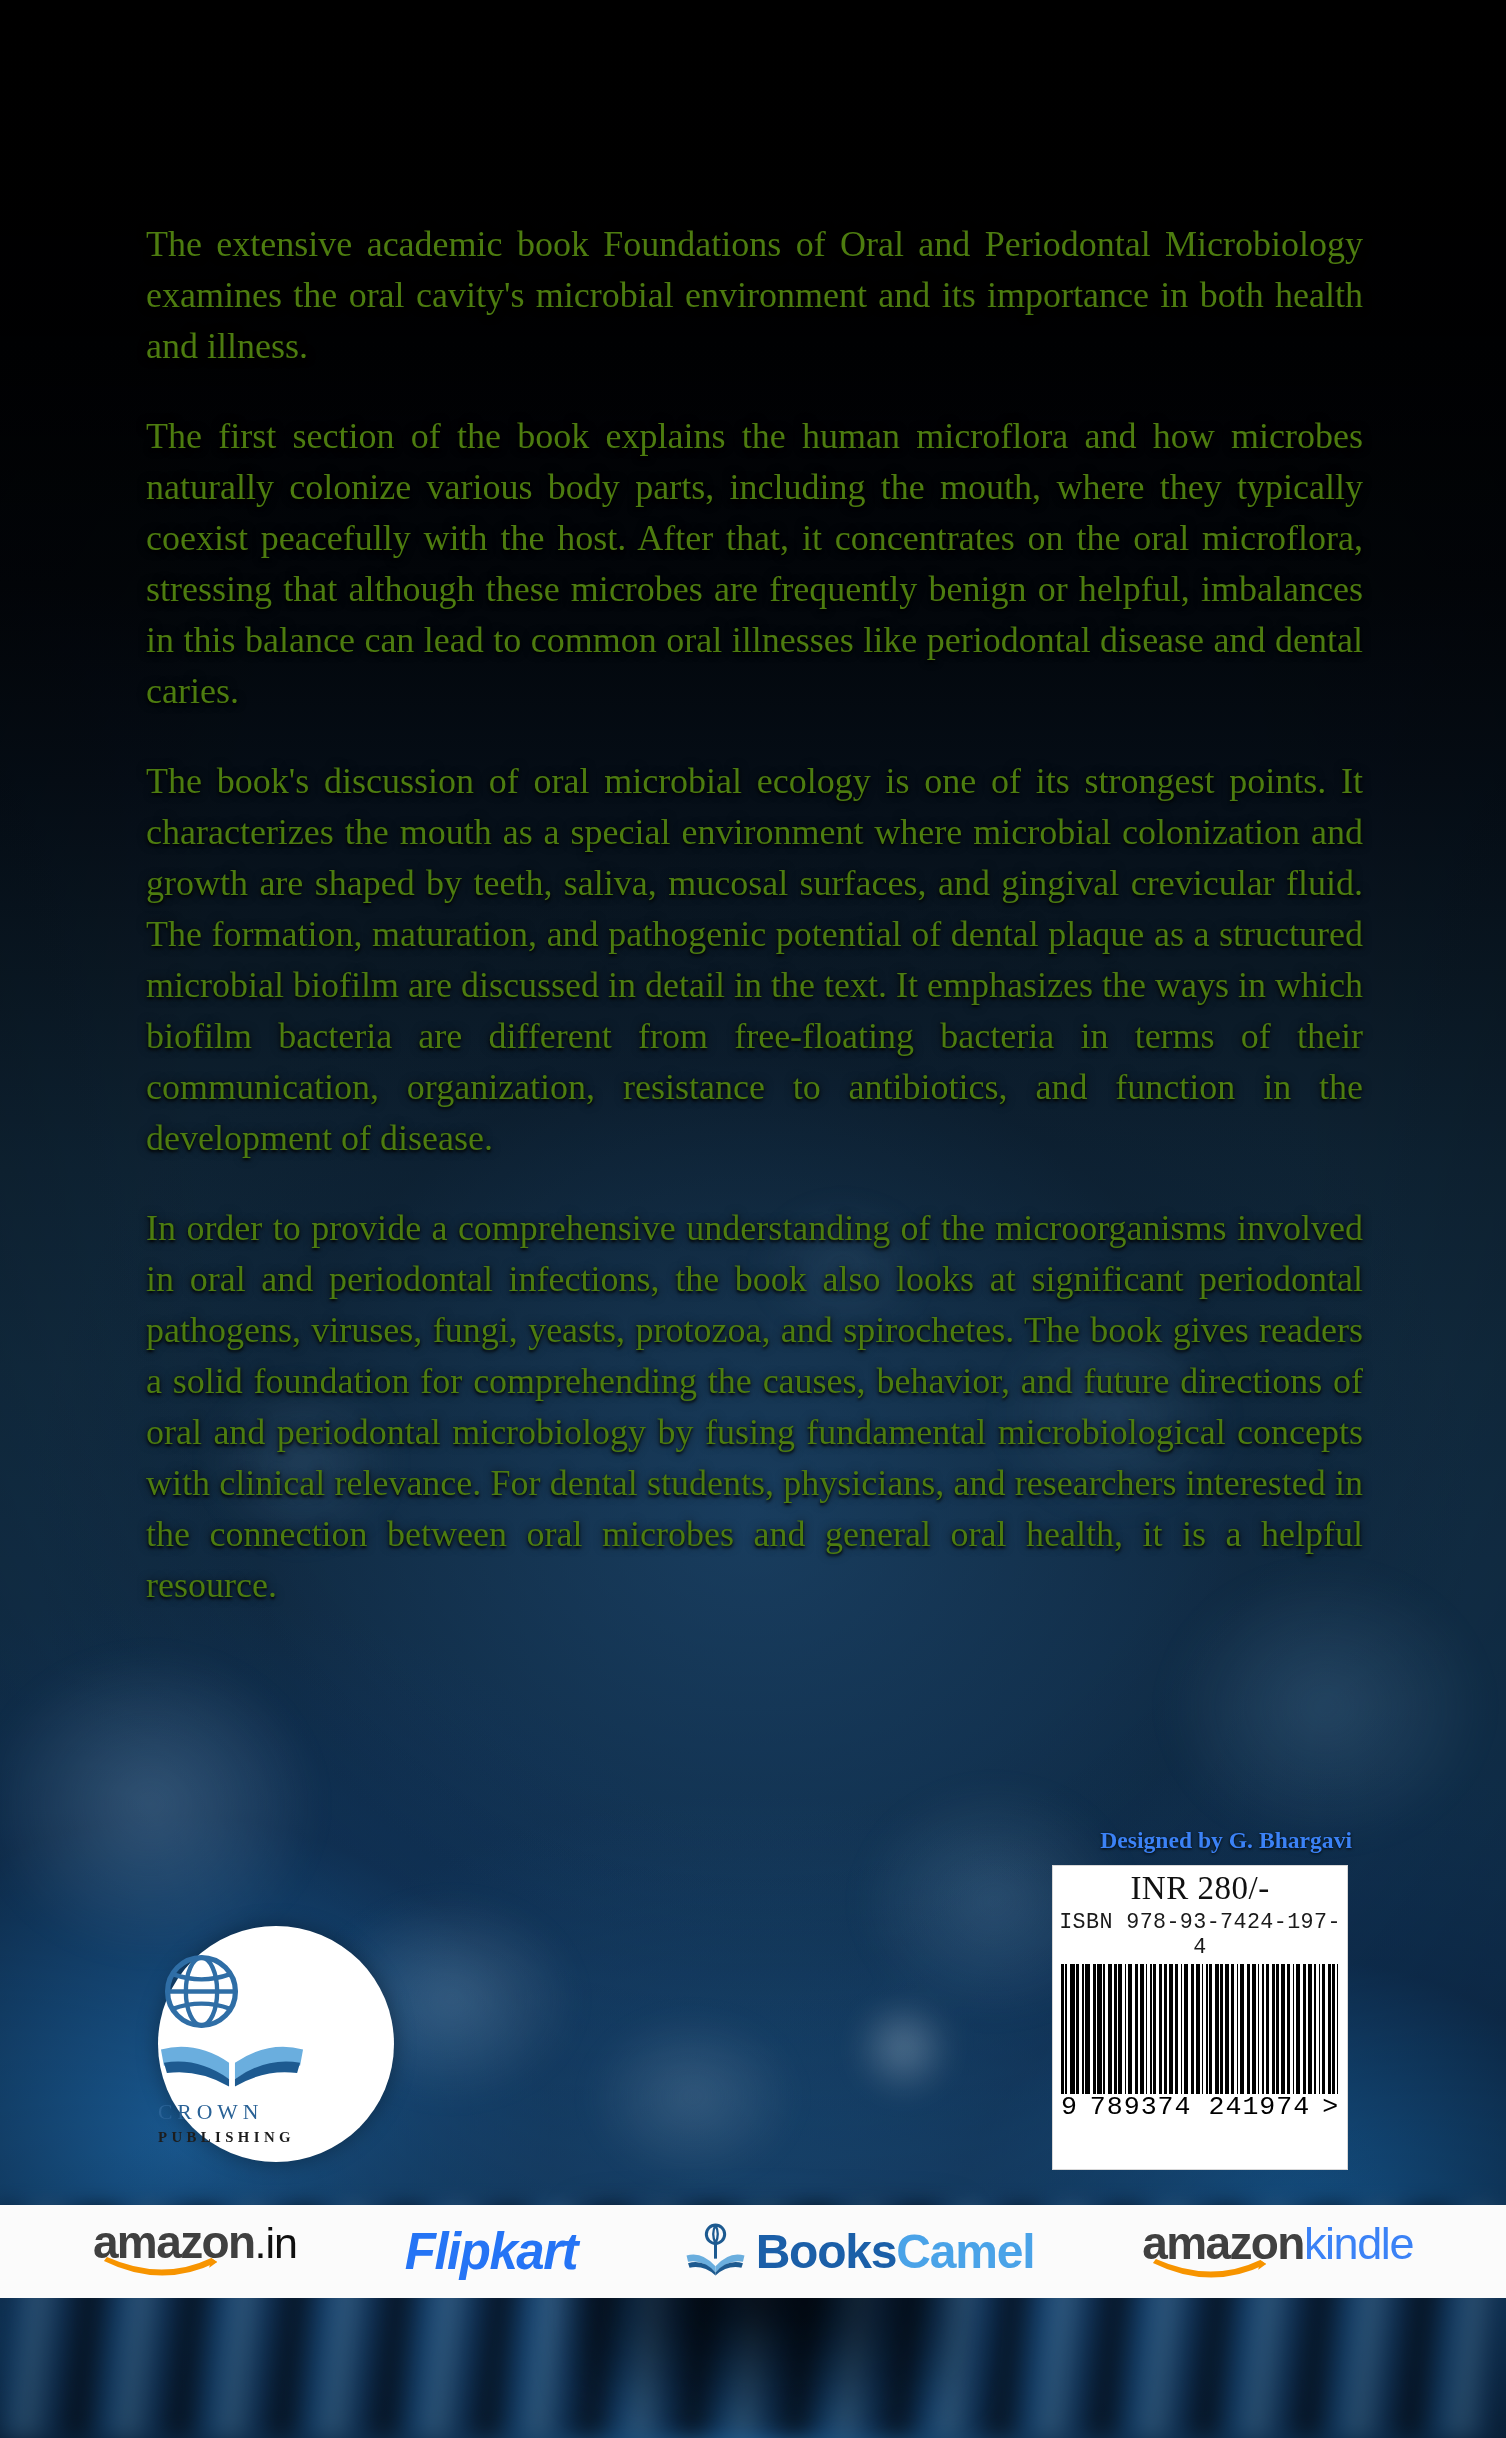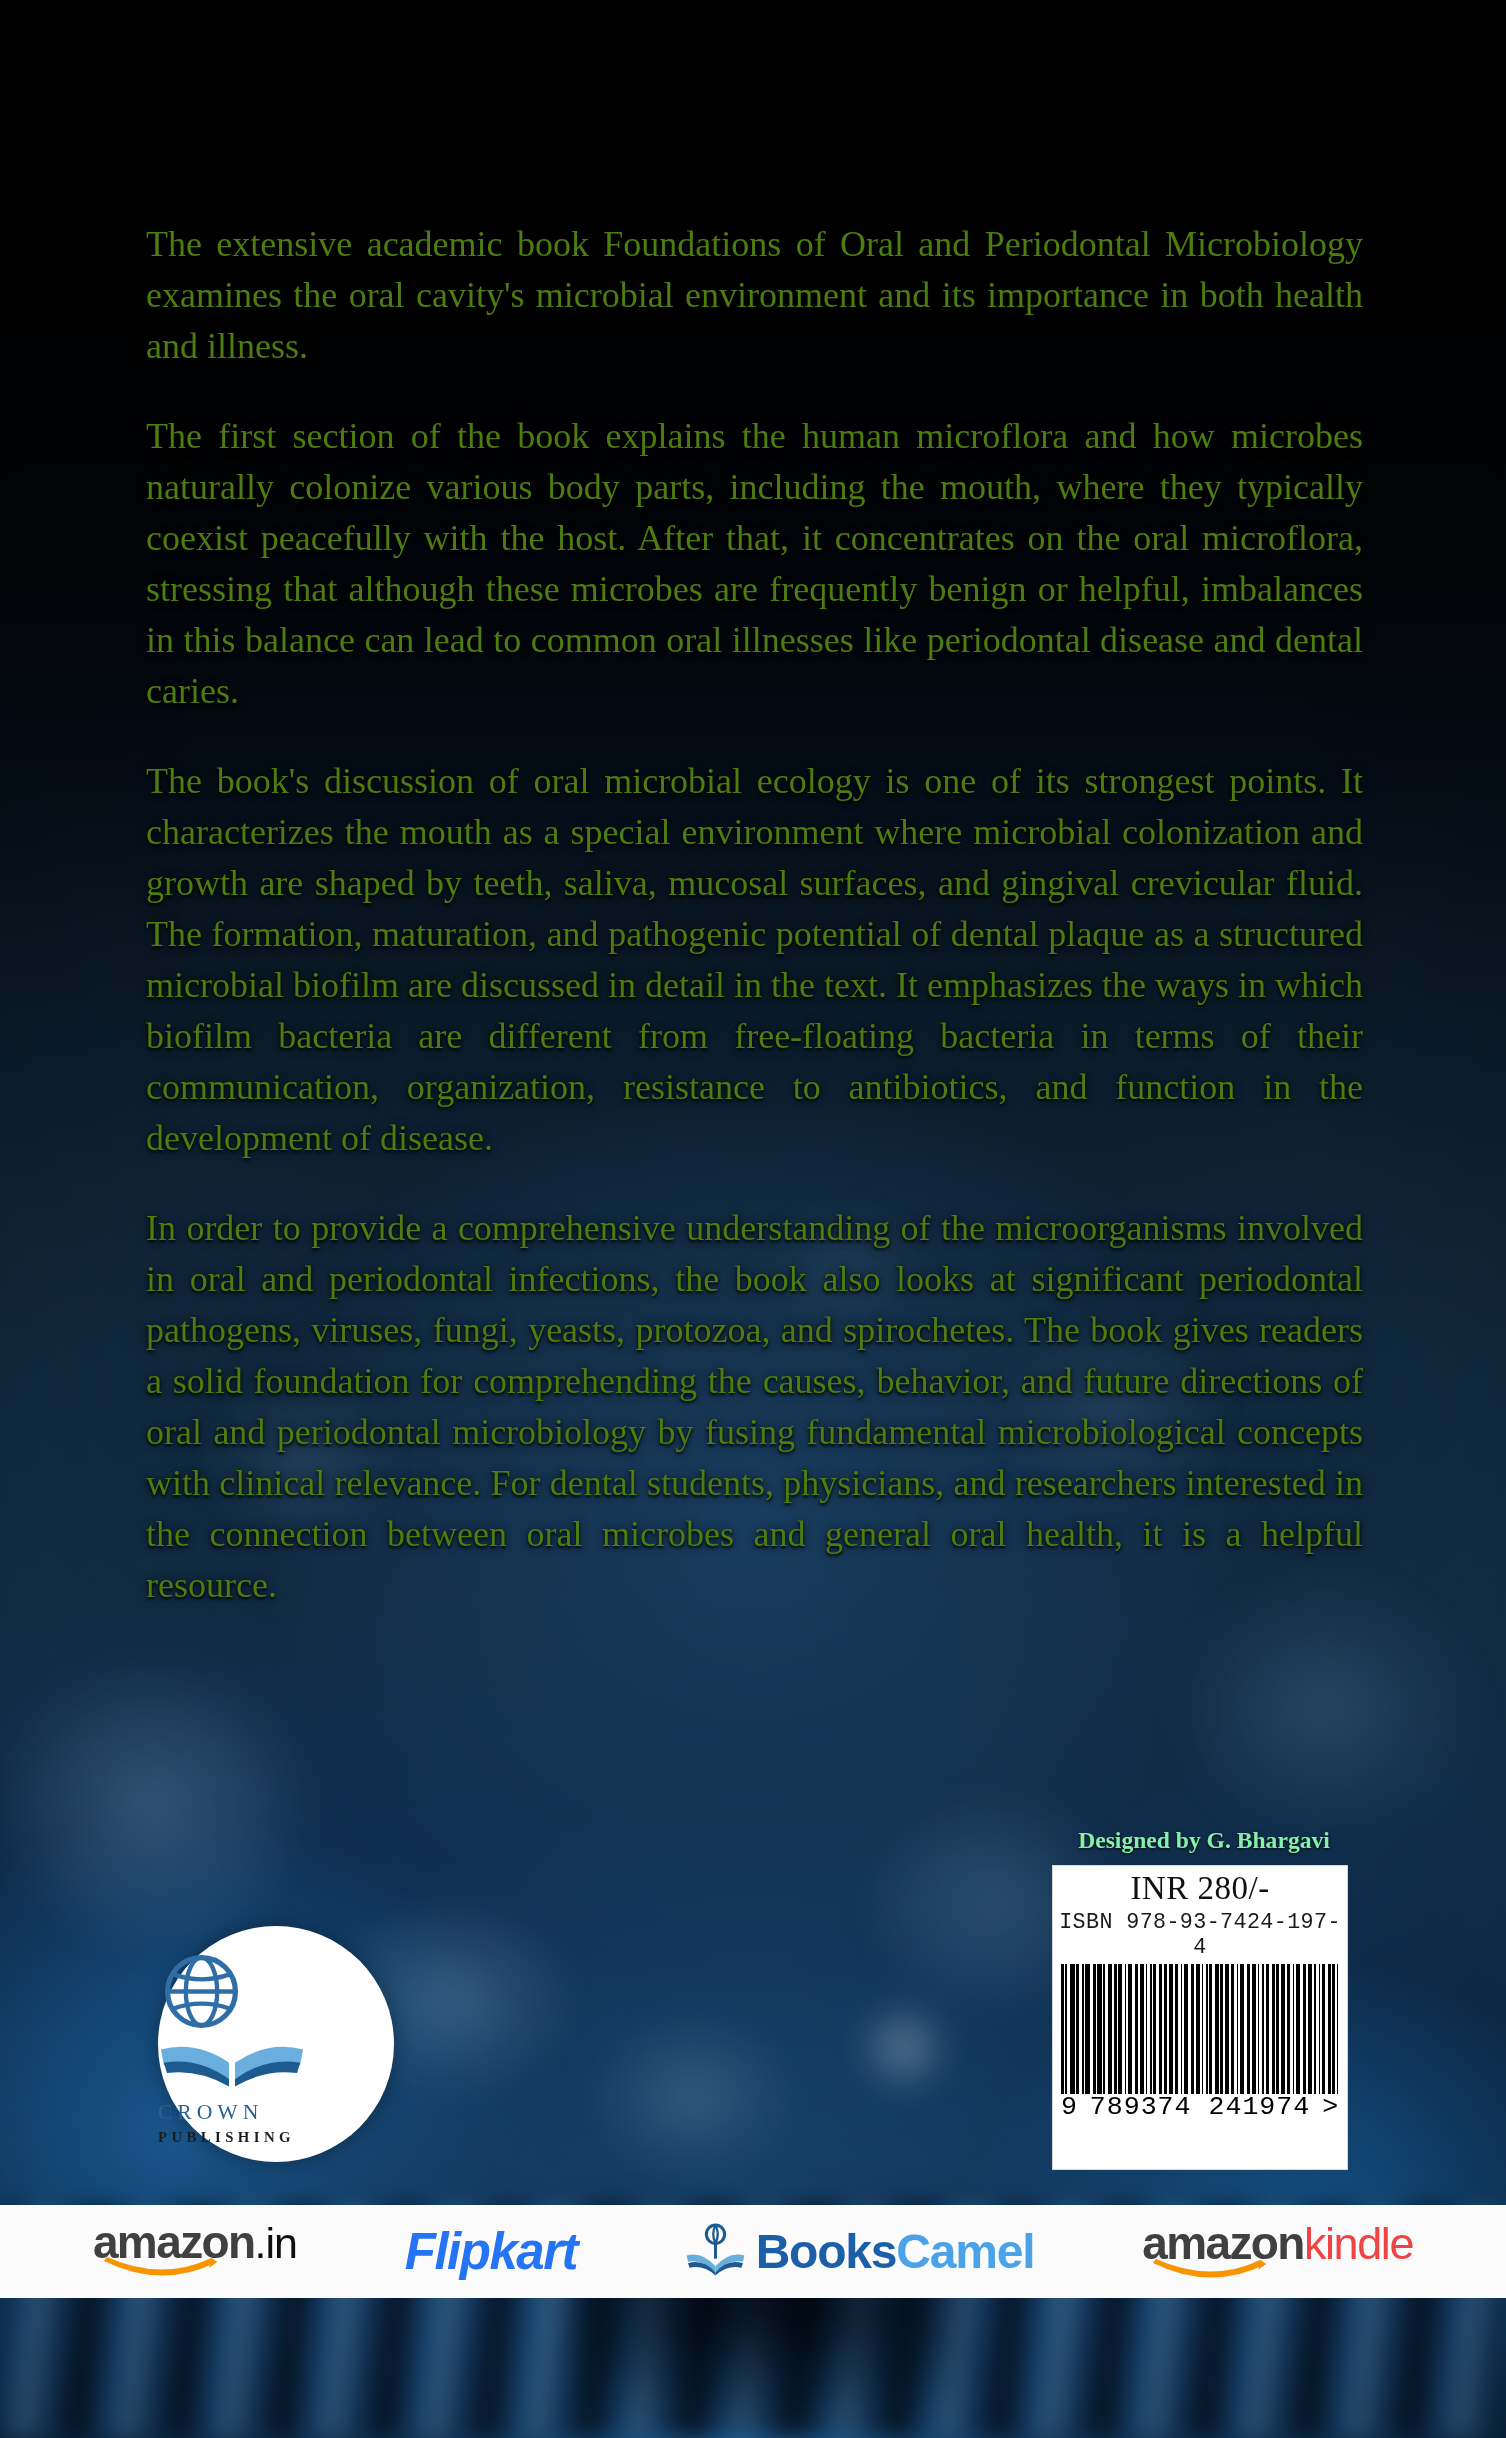--- a/index.html
+++ b/index.html
@@ -173,21 +173,21 @@
     font-size: 46px; font-weight: 700; color: #404040;
     letter-spacing: -1.6px; line-height: 1;
   }
   .amazon-tld {
     font-family: "Liberation Sans", sans-serif;
     font-size: 43px; font-weight: 400; color: #0f0f0f;
     letter-spacing: -1px;
   }
   .amazon-kindle-tld {
     font-family: "Liberation Sans", sans-serif;
-    font-size: 45px; font-weight: 400; color: #ef4444;
+    font-size: 45px; font-weight: 400; color: #3b82f6;
     letter-spacing: -1.4px;
   }
   .amazon-smile {
     position: absolute;
     left: 7.9px; bottom: 2px; width: 122px; height: 25.6px;
     overflow: hidden;
   }
   .amazon-smile svg { display: block; }
 
   .flipkart-word {
@@ -201,22 +201,22 @@
     font-size: 48px; font-weight: 700; letter-spacing: -1.2px;
   }
   .bc-dark { color: #1b5fa8; }
   .bc-light { color: #4aa3e8; }
 
   
   #designed-by {
     position: absolute;
     left: 1056px; width: 296px;
     top: 1827px;
-    text-align: center;
-    color: #86efac;
+    text-align: right;
+    color: #3b82f6;
     font-size: 23.6px;
     font-weight: 700;
     text-shadow: 0 1px 3px rgba(0,0,0,0.9);
   }
 
   #barcode-block {
     position: absolute;
     left: 1052px;
     top: 1865px;
     width: 296px;

